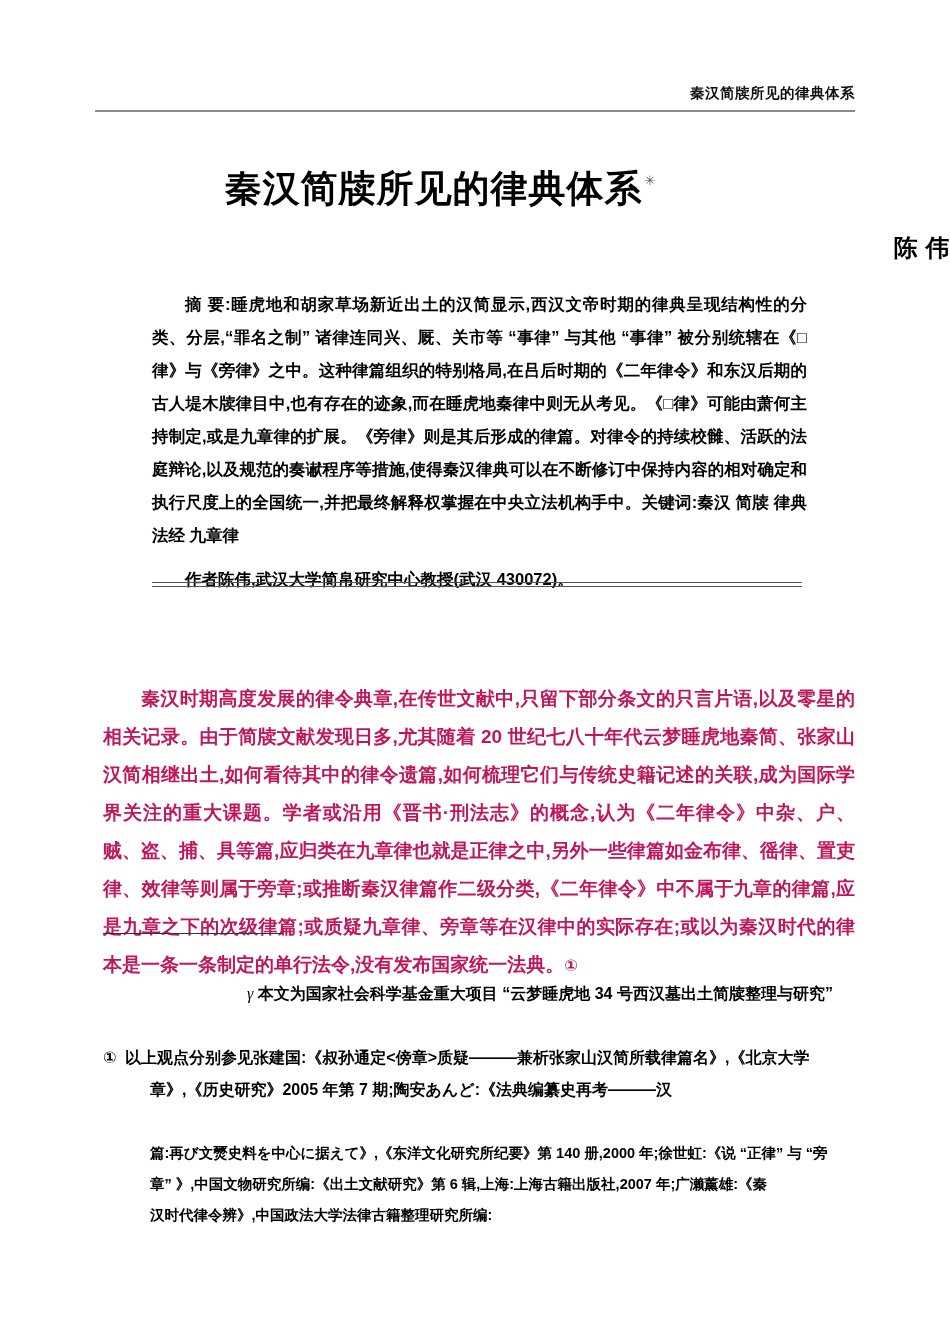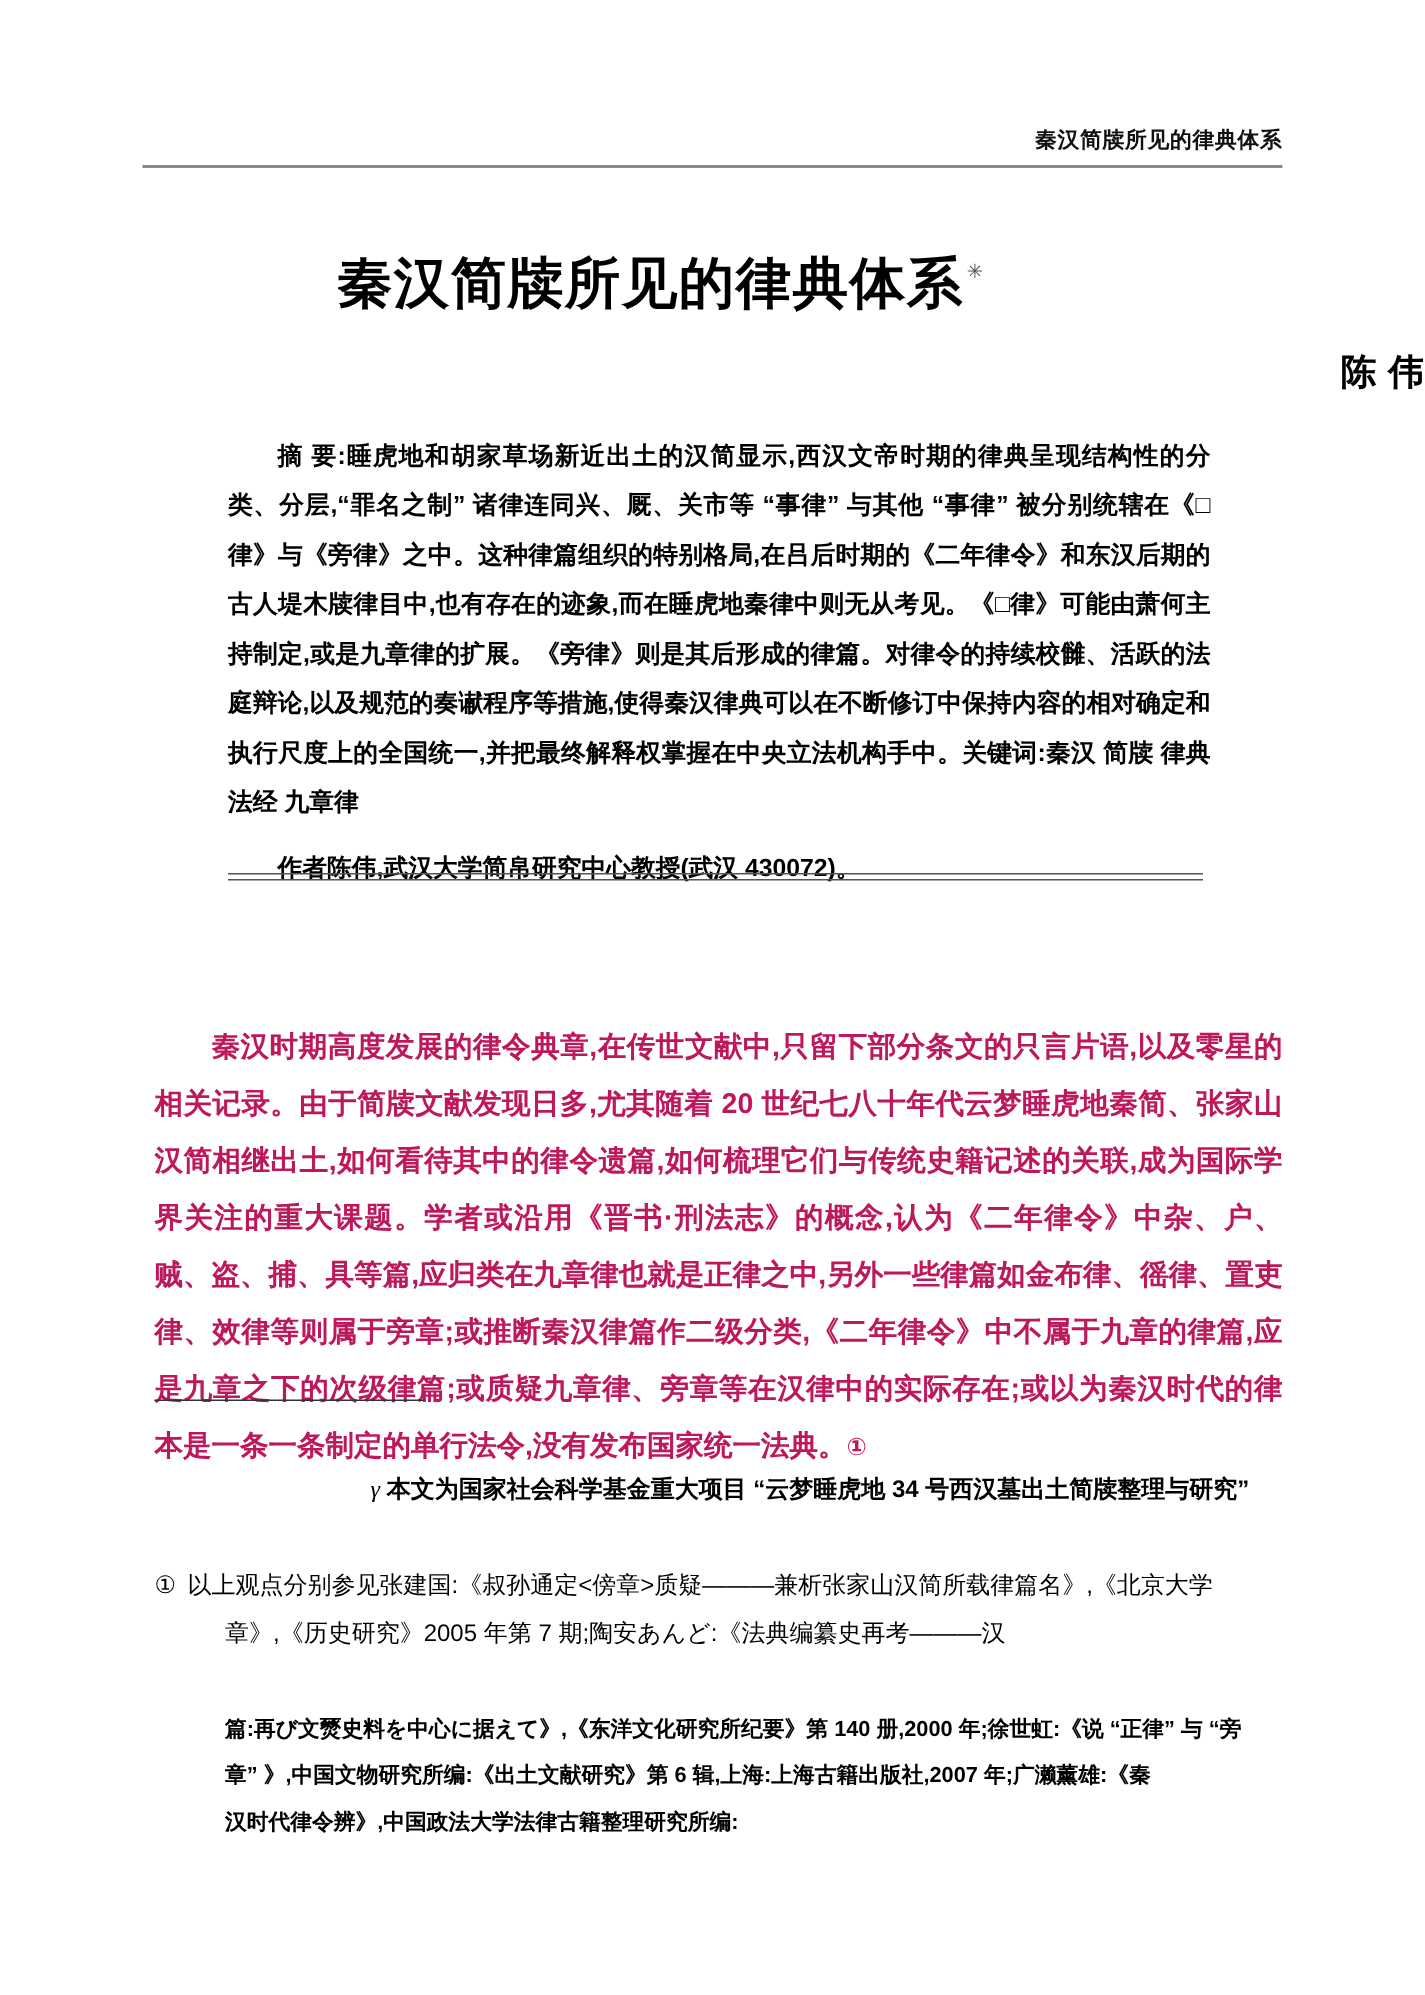--- a/index.html
+++ b/index.html
@@ -174,21 +174,21 @@
 
   .fn-one {
     position: absolute;
     top: 1042px;
     left: 103px;
     width: 752px;
     font-size: 16px;
     line-height: 32px;
     text-align: justify;
     text-justify: inter-ideograph;
-    font-weight: normal;
+    font-weight: bold;
   }
   .fn-one .marker {
     display: inline-block;
     width: 22px;
   }
   .fn-one .l2 {
     display: block;
     padding-left: 47px;
   }
   .fn-small {

